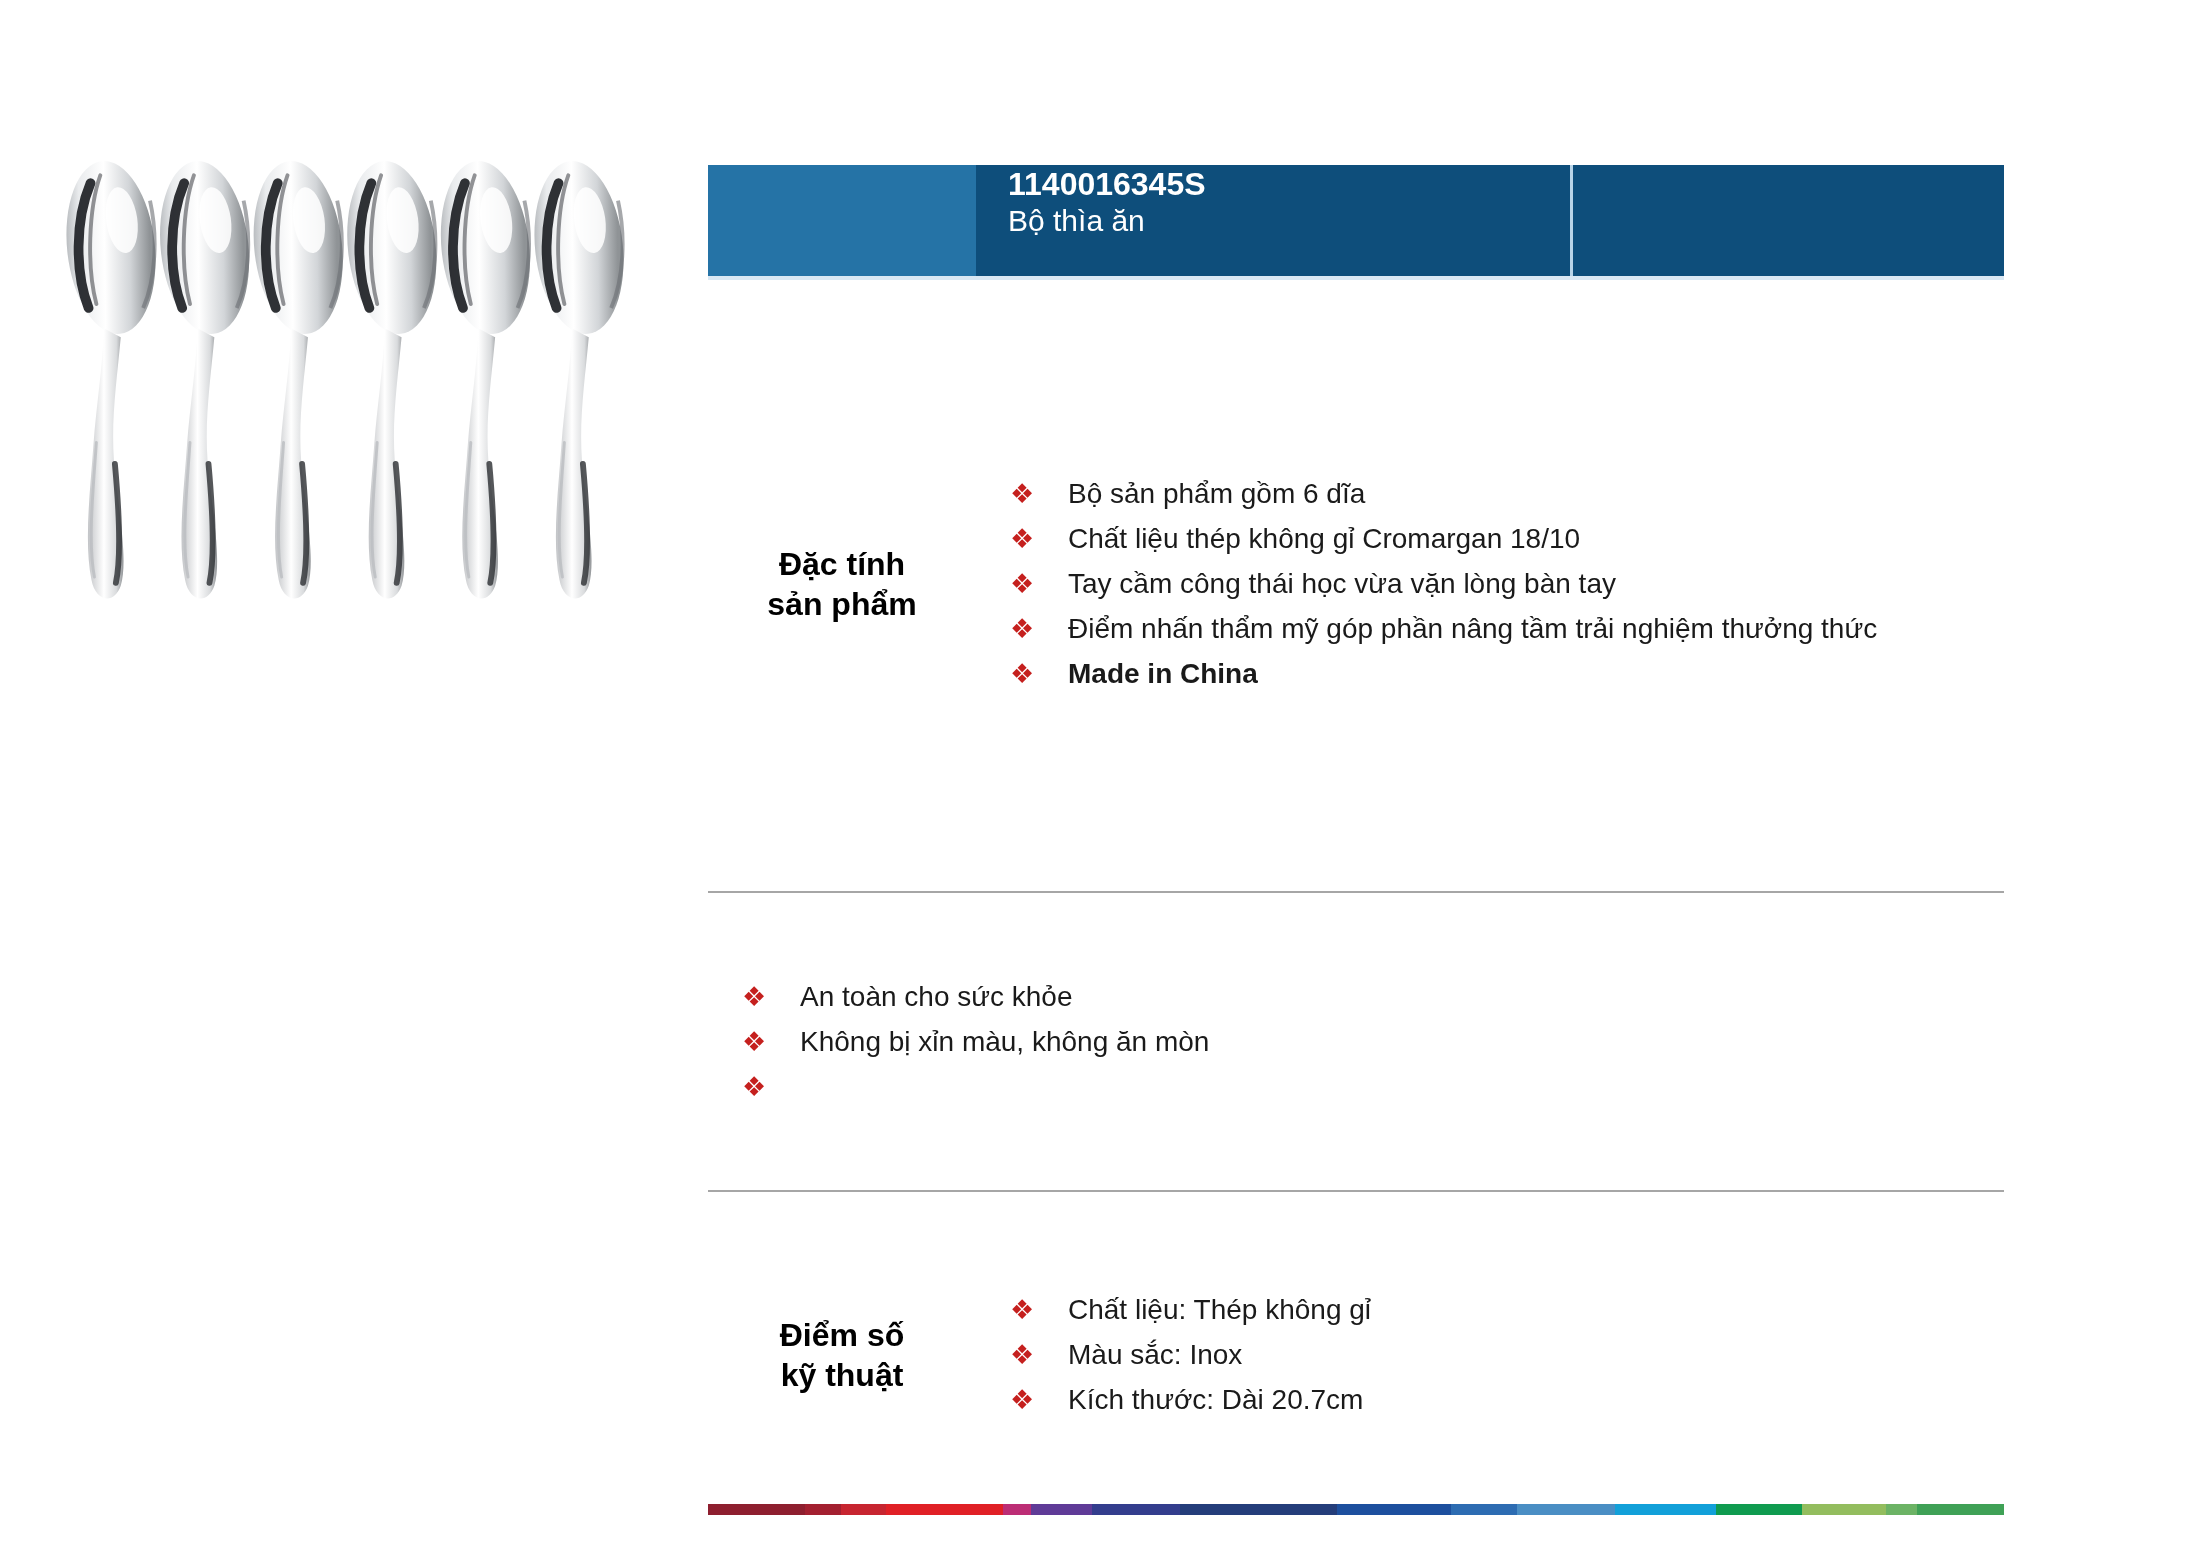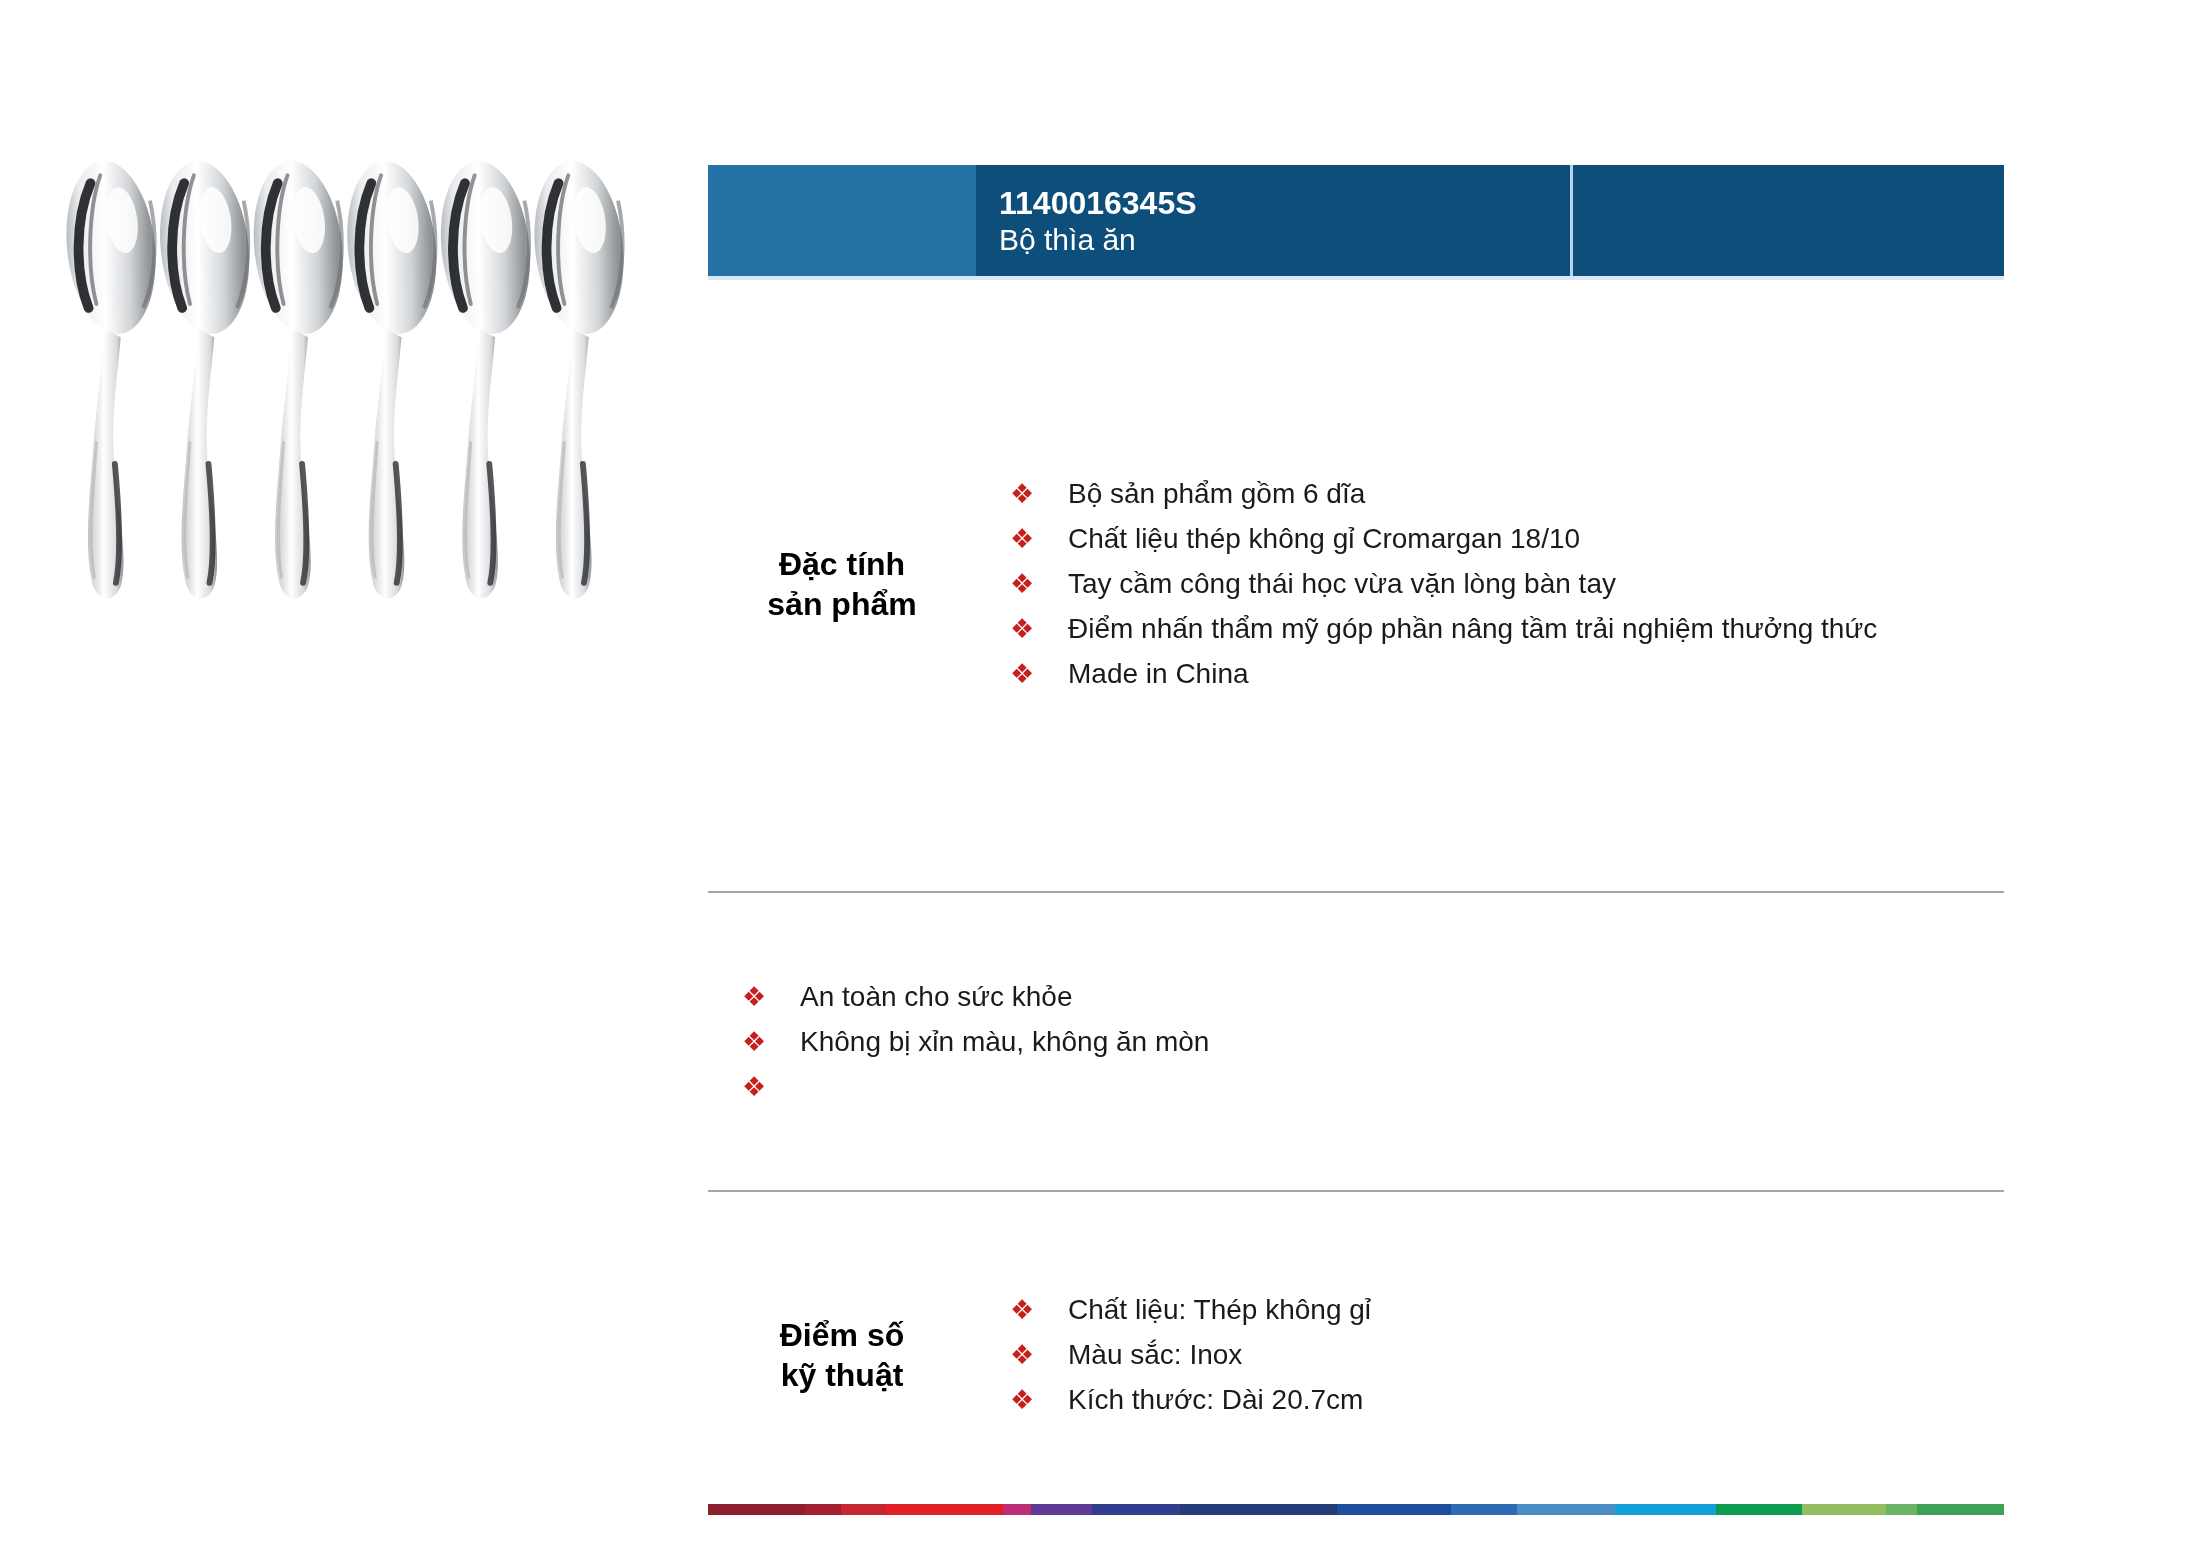--- a/index.html
+++ b/index.html
@@ -10,40 +10,40 @@
   .spoons{position:absolute;left:50px;top:150px;width:590px;height:468px;}
 
   
   .content{position:absolute;left:708px;top:0;width:1296px;height:1563px;}
 
   
   .header-bar{position:absolute;left:0;top:165px;width:1296px;height:111px;display:flex;
               border-bottom:4px solid #D9E8F4;}
   .header-accent{width:268px;background:var(--c-light-blue,#2573A6);}
   .header-main{width:594px;background:var(--c-dark-blue,#0E4E7B);display:flex;flex-direction:column;
-               justify-content:center;padding-left:23px;box-sizing:border-box;}
+               padding-left:32px;box-sizing:border-box;}
   .header-sep{width:3px;background:#B8D4E8;}
   .header-right{flex:1;background:var(--c-dark-blue,#0E4E7B);}
   .product-code{color:#ffffff;font-size:32px;font-weight:bold;line-height:38px;}
   .product-name{color:#ffffff;font-size:30px;line-height:36px;}
 
   
   .row{position:absolute;left:0;width:1296px;display:flex;}
   .row-1{top:276px;height:615px;}
   .row-2{top:893px;height:297px;}
   .row-3{top:1192px;height:325px;}
   .row-title{width:268px;display:flex;flex-direction:column;align-items:center;justify-content:center;
              font-size:32px;font-weight:bold;line-height:40px;color:#000000;text-align:center;}
   .row-body{flex:1;display:flex;flex-direction:column;justify-content:center;padding-left:34px;box-sizing:border-box;}
   ul.bullets{list-style:none;margin:0;padding:0;}
   ul.bullets li{display:flex;align-items:flex-start;font-size:28px;line-height:38px;margin-bottom:7px;}
   ul.bullets li:last-child{margin-bottom:0;}
   .bullet-glyph{width:58px;flex:0 0 58px;color:var(--c-red,#C5201E);font-size:27px;line-height:38px;
                 font-family:"DejaVu Sans",sans-serif;}
-  li.strong .li-text{font-weight:normal;}
+  li.strong .li-text{font-weight:bold;}
 
   
   .divider{position:absolute;left:0;width:1296px;height:2px;background:#A6A6A6;}
   .divider-1{top:891px;}
   .divider-2{top:1190px;}
 
   
   .footer-bar{position:absolute;left:0;top:1504px;width:1296px;height:11px;background:#1D4F9E;}
 </style>
 </head>

